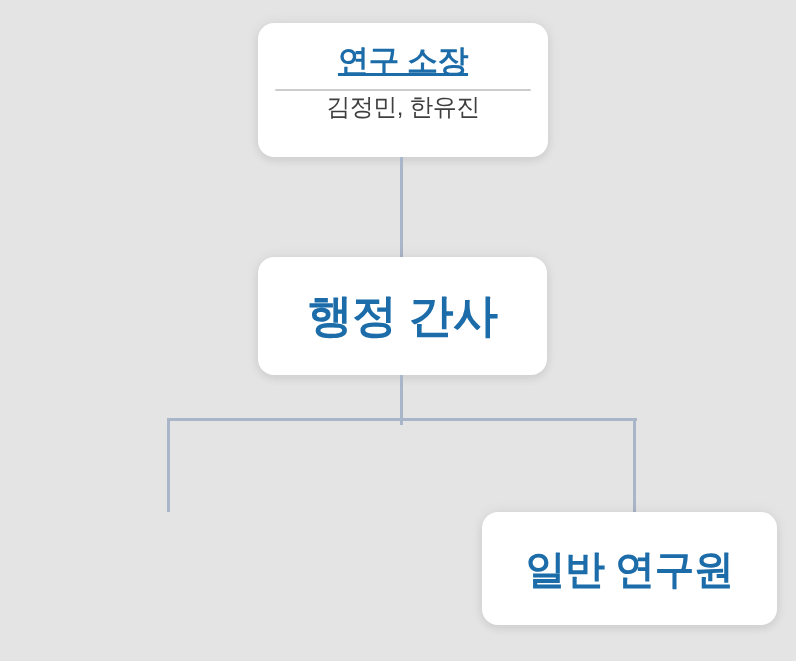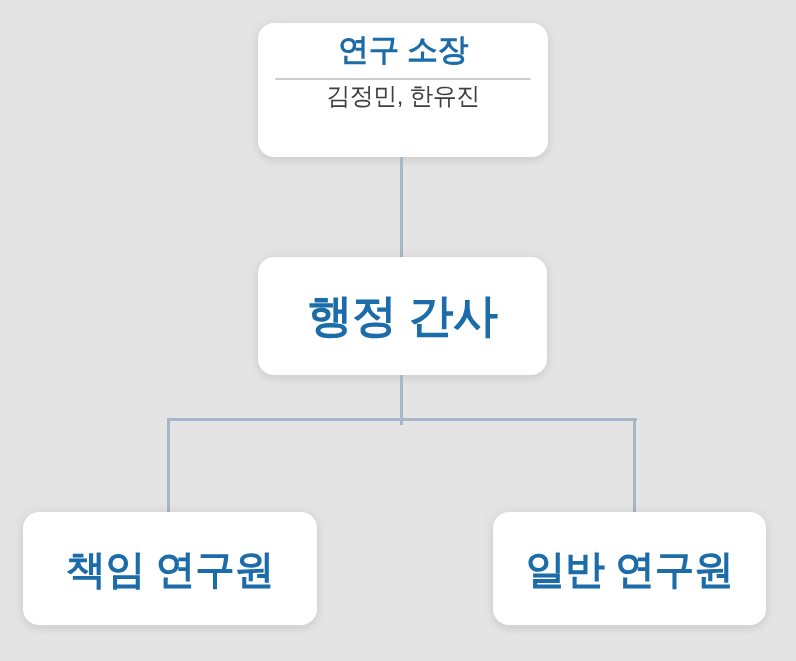--- a/index.html
+++ b/index.html
@@ -33,39 +33,39 @@
   }
   .node-title {
     color: var(--title-blue);
     font-weight: bold;
     text-align: center;
     letter-spacing: -0.5px;
     line-height: 1.1;
   }
   
   .box-director { left: 258px; top: 23px; width: 290px; height: 134px; justify-content: flex-start; }
-  .box-director .node-title { font-size: 31px; margin-top: 10px; }
+  .box-director .node-title { font-size: 31px; margin-top: 21px; text-decoration: underline; }
   .director-divider {
     width: 256px; height: 2px;
     background: var(--divider);
     margin-top: 11px;
     border-radius: 1px;
   }
   .director-members {
     color: var(--subtext);
     font-size: 24px;
     margin-top: 0;
     letter-spacing: -0.5px;
   }
   
   .box-secretary { left: 258px; top: 257px; width: 289px; height: 118px; }
   .box-secretary .node-title { font-size: 45px; }
   
   .box-senior { left: 23px; top: 512px; width: 294px; height: 113px; }
-  .box-general { left: 493px; top: 512px; width: 273px; height: 113px; }
+  .box-general { left: 482px; top: 512px; width: 295px; height: 113px; }
   .box-senior .node-title, .box-general .node-title { font-size: 40px; }
   
   .connector { position: absolute; background: var(--connector); }
   .conn-v-top      { left: 400px; top: 157px; width: 3px;  height: 100px; }
   .conn-v-mid      { left: 400px; top: 375px; width: 3px;  height: 50px;  }
   .conn-h          { left: 167px; top: 418px; width: 470px; height: 3px;  }
   .conn-v-left     { left: 167px; top: 418px; width: 3px;  height: 94px;  }
   .conn-v-right    { left: 633px; top: 418px; width: 3px;  height: 94px;  }
 </style>
 </head>
@@ -83,21 +83,18 @@
 
   <div class="org-box box-secretary">
     <div class="node-title">행정 간사</div>
   </div>
 
   <div class="connector conn-v-mid"></div>
   <div class="connector conn-h"></div>
   <div class="connector conn-v-left"></div>
   <div class="connector conn-v-right"></div>
 
-  <div class="org-box box-senior">
-    <div class="node-title">책임 연구원</div>
-  </div>
 
   <div class="org-box box-general">
     <div class="node-title">일반 연구원</div>
   </div>
 
 </div>
 
 </body></html>

